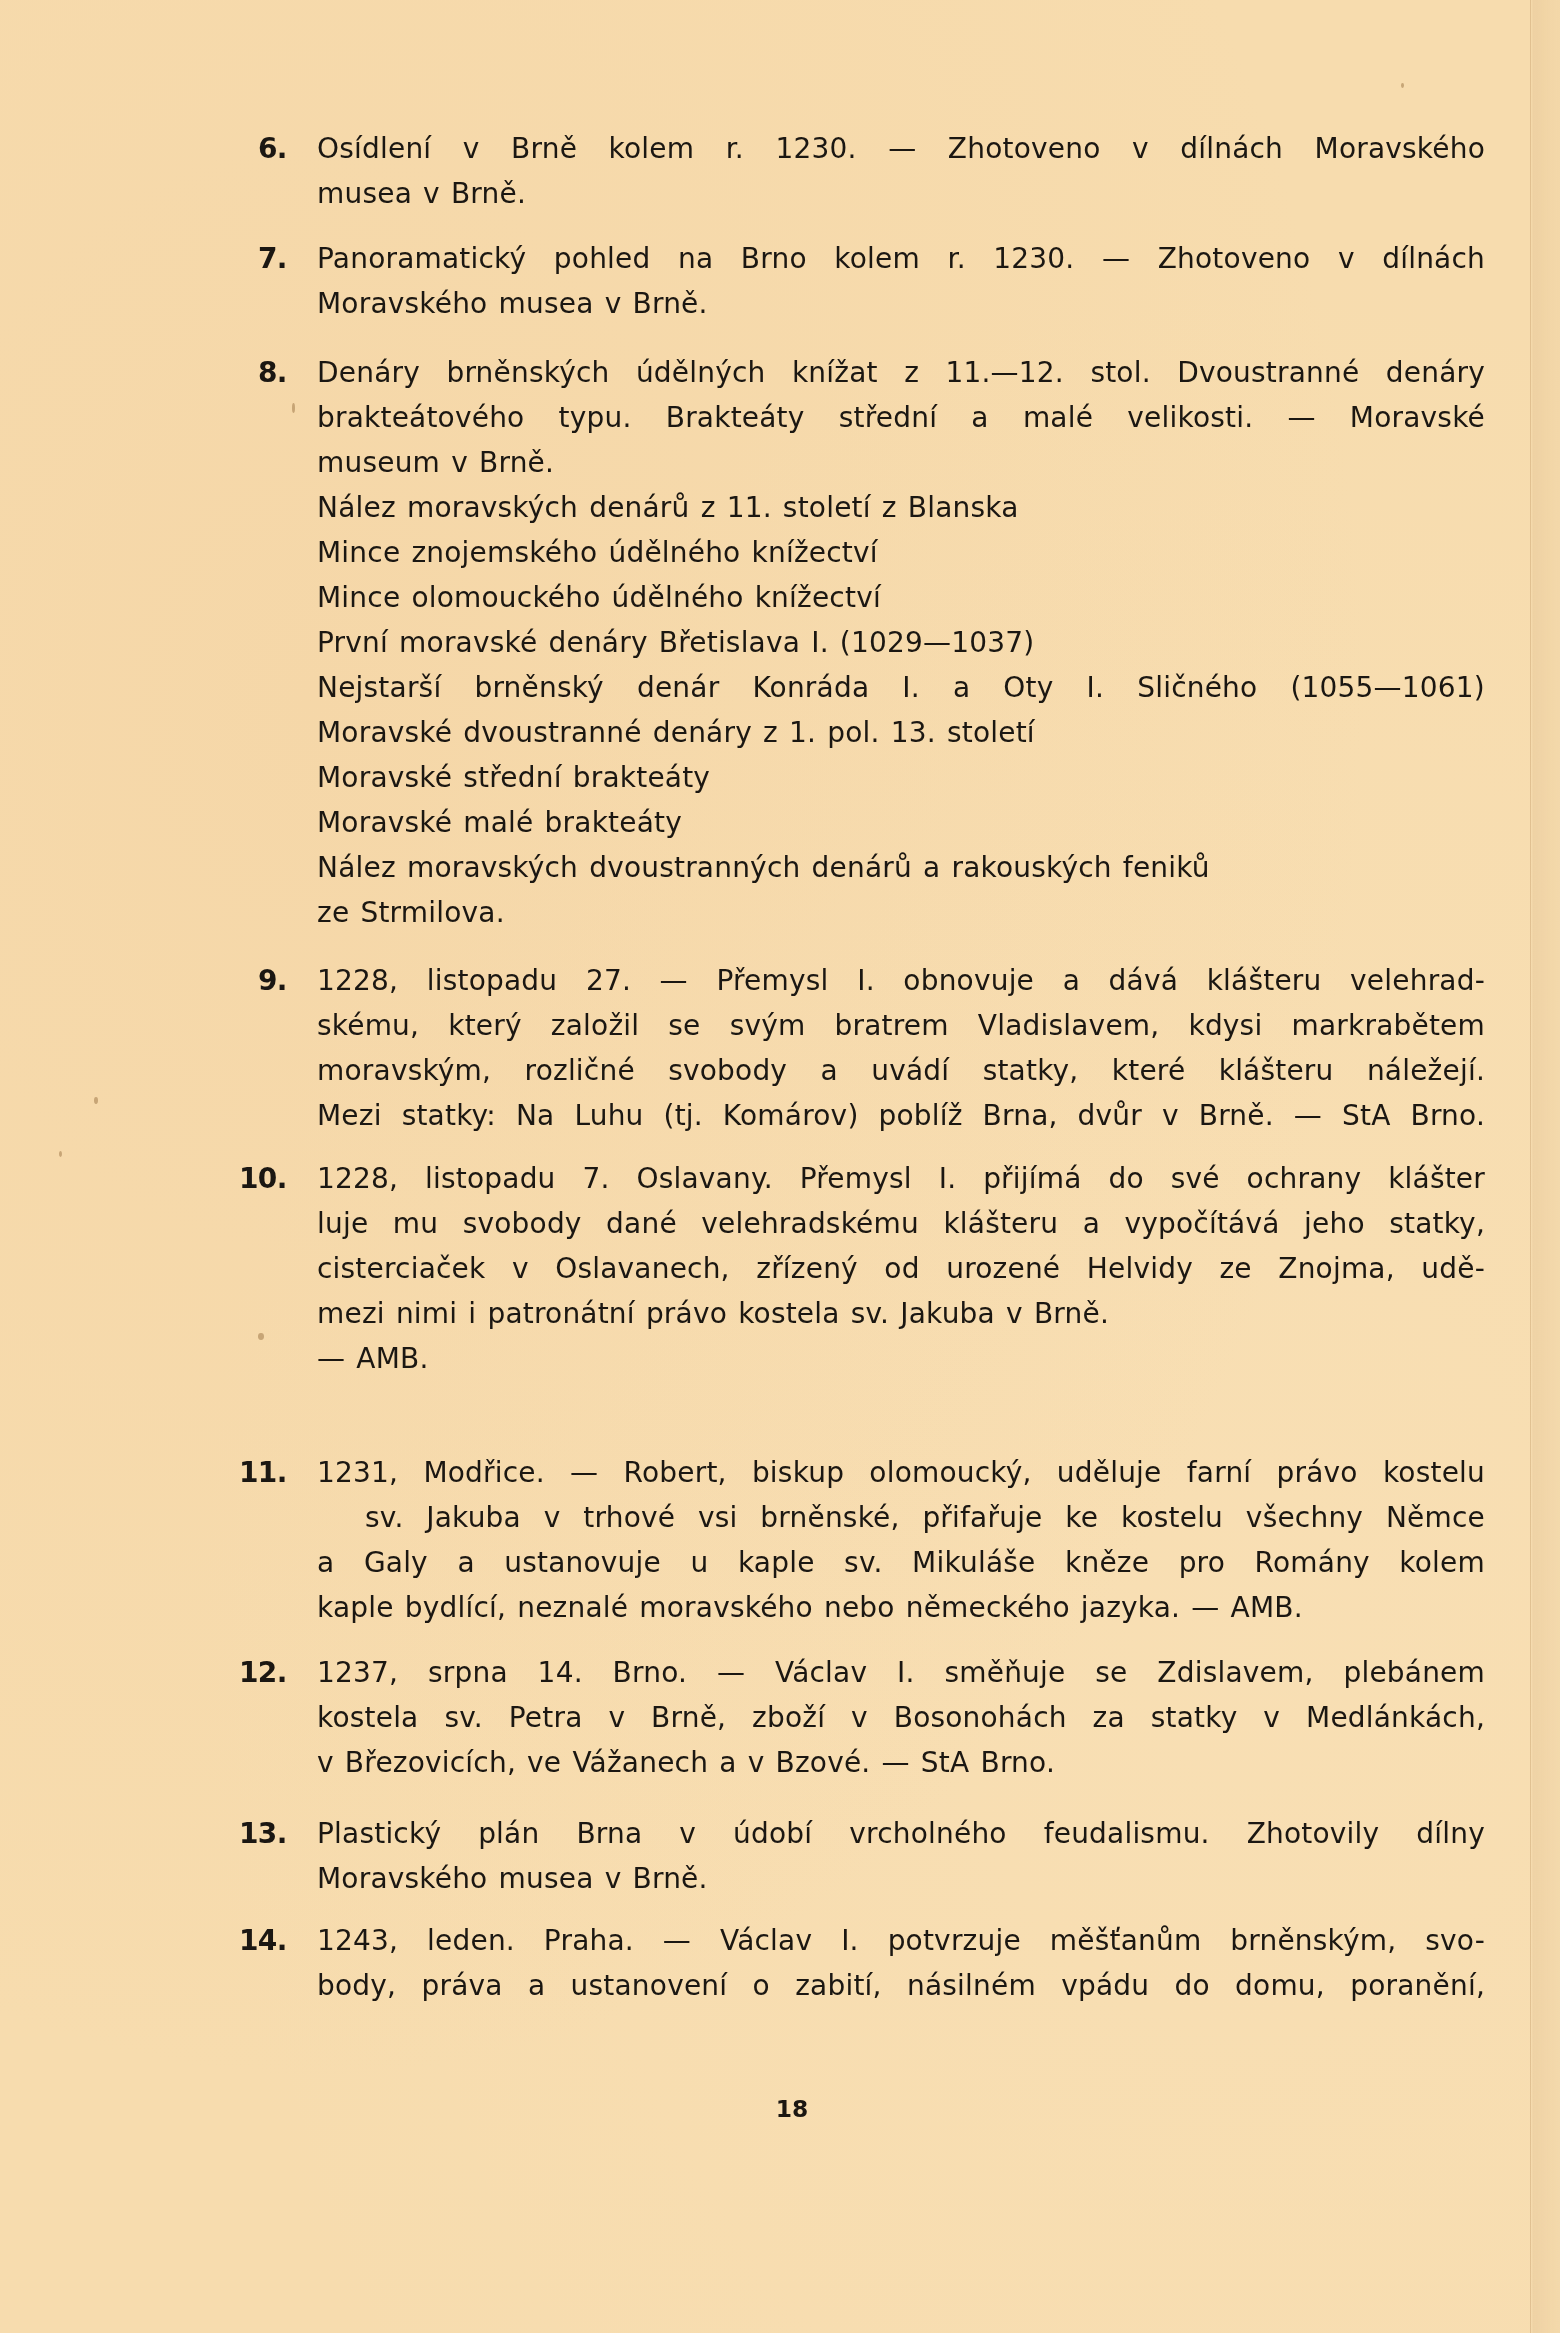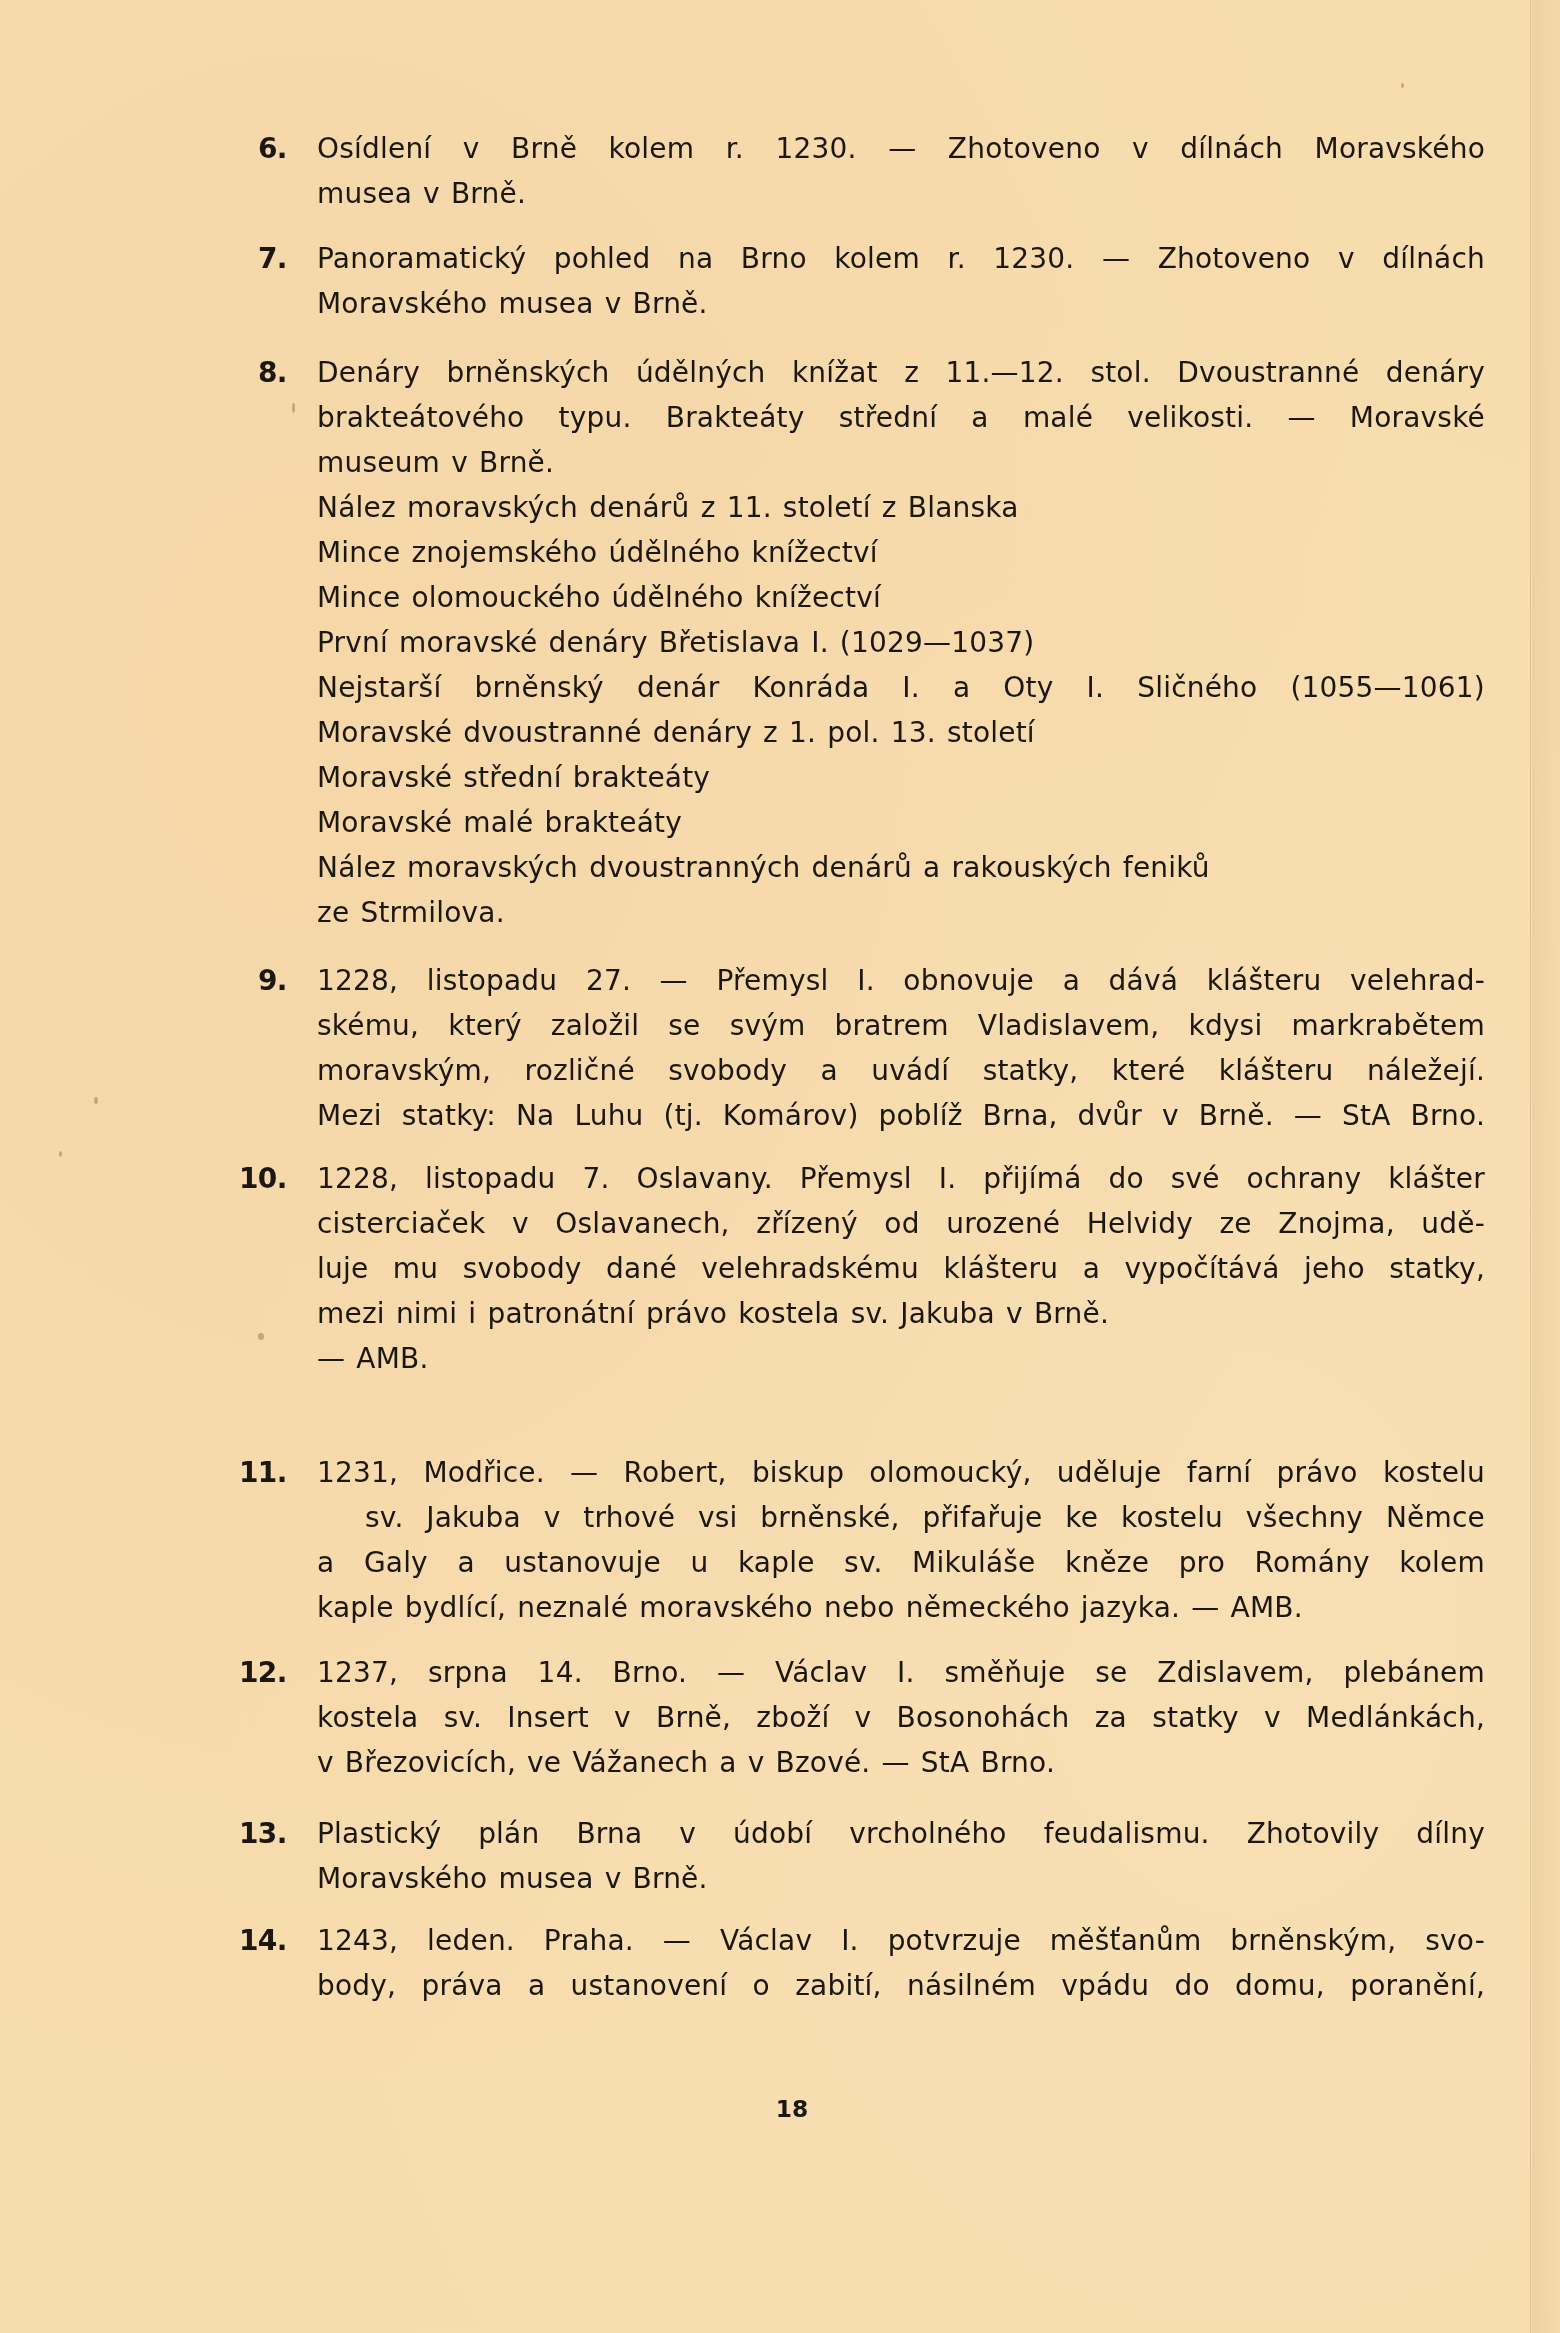--- a/index.html
+++ b/index.html
@@ -91,42 +91,42 @@
         <span class="line j" style="white-space: normal;">skému, který založil se svým bratrem Vladislavem, kdysi markrabětem</span>
         <span class="line j" style="white-space: normal;">moravským, rozličné svobody a uvádí statky, které klášteru náležejí.</span>
         <span class="line j" style="white-space: normal;">Mezi statky: Na Luhu (tj. Komárov) poblíž Brna, dvůr v Brně. — StA Brno.</span>
       </div>
   </div>
 
   <div class="entry" style="top:1156px;">
     <div class="num">10.</div>
     <div class="body">
         <span class="line j" style="white-space: normal;">1228, listopadu 7. Oslavany. Přemysl I. přijímá do své ochrany klášter</span>
+        <span class="line j" style="white-space: normal;">luje mu svobody dané velehradskému klášteru a vypočítává jeho statky,</span>
         <span class="line j" style="white-space: normal;">cisterciaček v Oslavanech, zřízený od urozené Helvidy ze Znojma, udě-</span>
-        <span class="line j" style="white-space: normal;">luje mu svobody dané velehradskému klášteru a vypočítává jeho statky,</span>
         <span class="line" style="white-space: nowrap;">mezi nimi i patronátní právo kostela sv. Jakuba v Brně.</span>
         <span class="line" style="white-space: nowrap;">— AMB.</span>
       </div>
   </div>
 
   <div class="entry" style="top:1450px;">
     <div class="num">11.</div>
     <div class="body">
         <span class="line j" style="white-space: normal;">1231, Modřice. — Robert, biskup olomoucký, uděluje farní právo kostelu</span>
         <span class="line j" style="white-space: normal; margin-left: 48px;">sv. Jakuba v trhové vsi brněnské, přifařuje ke kostelu všechny Němce</span>
         <span class="line j" style="white-space: normal;">a Galy a ustanovuje u kaple sv. Mikuláše kněze pro Romány kolem</span>
         <span class="line" style="white-space: nowrap;">kaple bydlící, neznalé moravského nebo německého jazyka. — AMB.</span>
       </div>
   </div>
 
   <div class="entry" style="top:1650px;">
     <div class="num">12.</div>
     <div class="body">
         <span class="line j" style="white-space: normal;">1237, srpna 14. Brno. — Václav I. směňuje se Zdislavem, plebánem</span>
-        <span class="line j" style="white-space: normal;">kostela sv. Insert v Brně, zboží v Bosonohách za statky v Medlánkách,</span>
+        <span class="line j" style="white-space: normal;">kostela sv. Petra v Brně, zboží v Bosonohách za statky v Medlánkách,</span>
         <span class="line" style="white-space: nowrap;">v Březovicích, ve Vážanech a v Bzové. — StA Brno.</span>
       </div>
   </div>
 
   <div class="entry" style="top:1811px;">
     <div class="num">13.</div>
     <div class="body">
         <span class="line j" style="white-space: normal;">Plastický plán Brna v údobí vrcholného feudalismu. Zhotovily dílny</span>
         <span class="line" style="white-space: nowrap;">Moravského musea v Brně.</span>
       </div>

